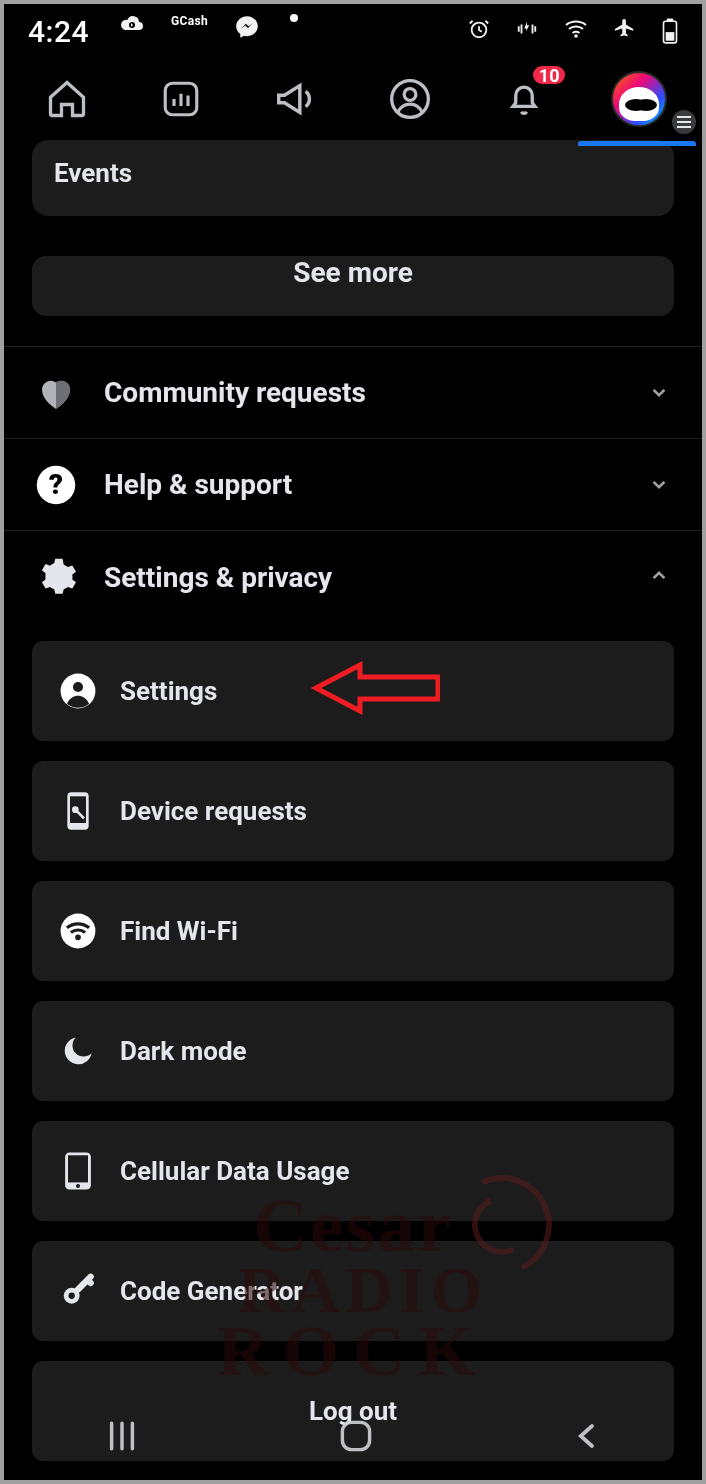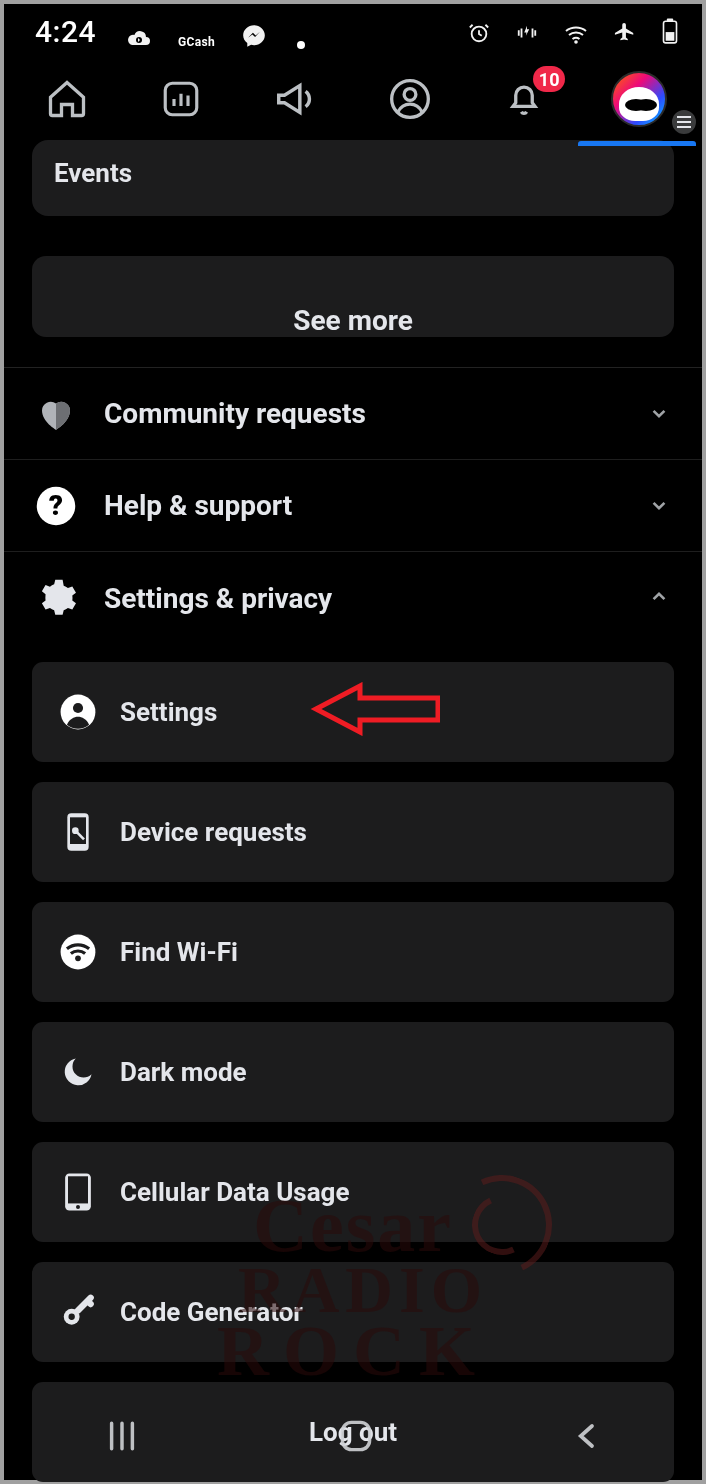--- a/index.html
+++ b/index.html
@@ -9,21 +9,21 @@
   }
   .device {
     position:relative; width:706px; height:1484px; background:#000;
     border:4px solid #a0a0a0;
   }
   
   .statusbar {
     height:54px; display:flex; align-items:center; justify-content:space-between;
     padding:0 24px; color:#fff; font-size:26px; font-weight:500;
   }
-  .sb-left, .sb-right { display:flex; align-items:flex-end; gap:26px;margin-left:7px; }
+  .sb-left, .sb-right { display:flex; align-items:flex-start; gap:26px; }
   .sb-left .time { font-size:30px; margin-right:4px; letter-spacing:0.5px; }
   .sb-left .ico, .sb-right .ico { display:inline-flex; opacity:0.95; }
   .sb-gcash { font-size:12px; font-weight:700; letter-spacing:0.3px; }
   .dot { width:8px; height:8px; border-radius:50%; background:#fff; margin-left:4px;}
   
   .topnav {
     height:82px; display:flex; align-items:center; justify-content:space-around;
     padding:0 6px 0 6px; position:relative;
   }
   .topnav .tab {
@@ -46,34 +46,34 @@
     position:absolute; right:-4px; bottom:-2px; width:28px;height:28px;border-radius:50%;
     background:#3a3b3c; display:flex; flex-direction:column; align-items:center;
     justify-content:center; gap:3px; border:2px solid #000;
   }
   .topnav .avatar-menu span{ width:14px;height:2px;background:#e4e6eb;}
   .tab-underline{
     position:absolute; right:6px; bottom:-6px; height:5px; width:118px; background:#1877f2;
     border-radius:3px 3px 0 0;
   }
   .badge{
-    position:absolute; top:2px; right:14px; min-width:30px;height:26px;border-radius:13px;
+    position:absolute; top:2px; right:14px; min-width:30px;height:18px;border-radius:13px;
     background:#f02849; color:#fff; font-size:18px; font-weight:700; display:flex;
     align-items:center; justify-content:center; padding:0 6px;
   }
   
   .pillrow { display:flex; gap:18px; padding:0 28px; }
   .pill {
     flex:1; background:#1c1c1d; border-radius:16px; padding:18px 22px 28px;
     color:#e4e6eb; font-size:26px; font-weight:700;
   }
   
   .seemore {
     margin:40px 28px 30px; background:#1c1c1d; border-radius:14px;
-    height:81px; display:flex; align-items:flex-end; justify-content:center;
+    height:60px; display:flex; align-items:flex-start; justify-content:center;
     color:#e4e6eb; font-size:28px; font-weight:700;
   }
   
   .accordion { border-top:1px solid #222; }
   .acc-row {
     display:flex; align-items:center; padding:24px 28px; min-height:92px;
     color:#e4e6eb; font-size:28px; font-weight:700; gap:24px;
     border-bottom:1px solid #1e1e1e;
   }
   .acc-row .lead { width:48px; display:flex; justify-content:center; }

